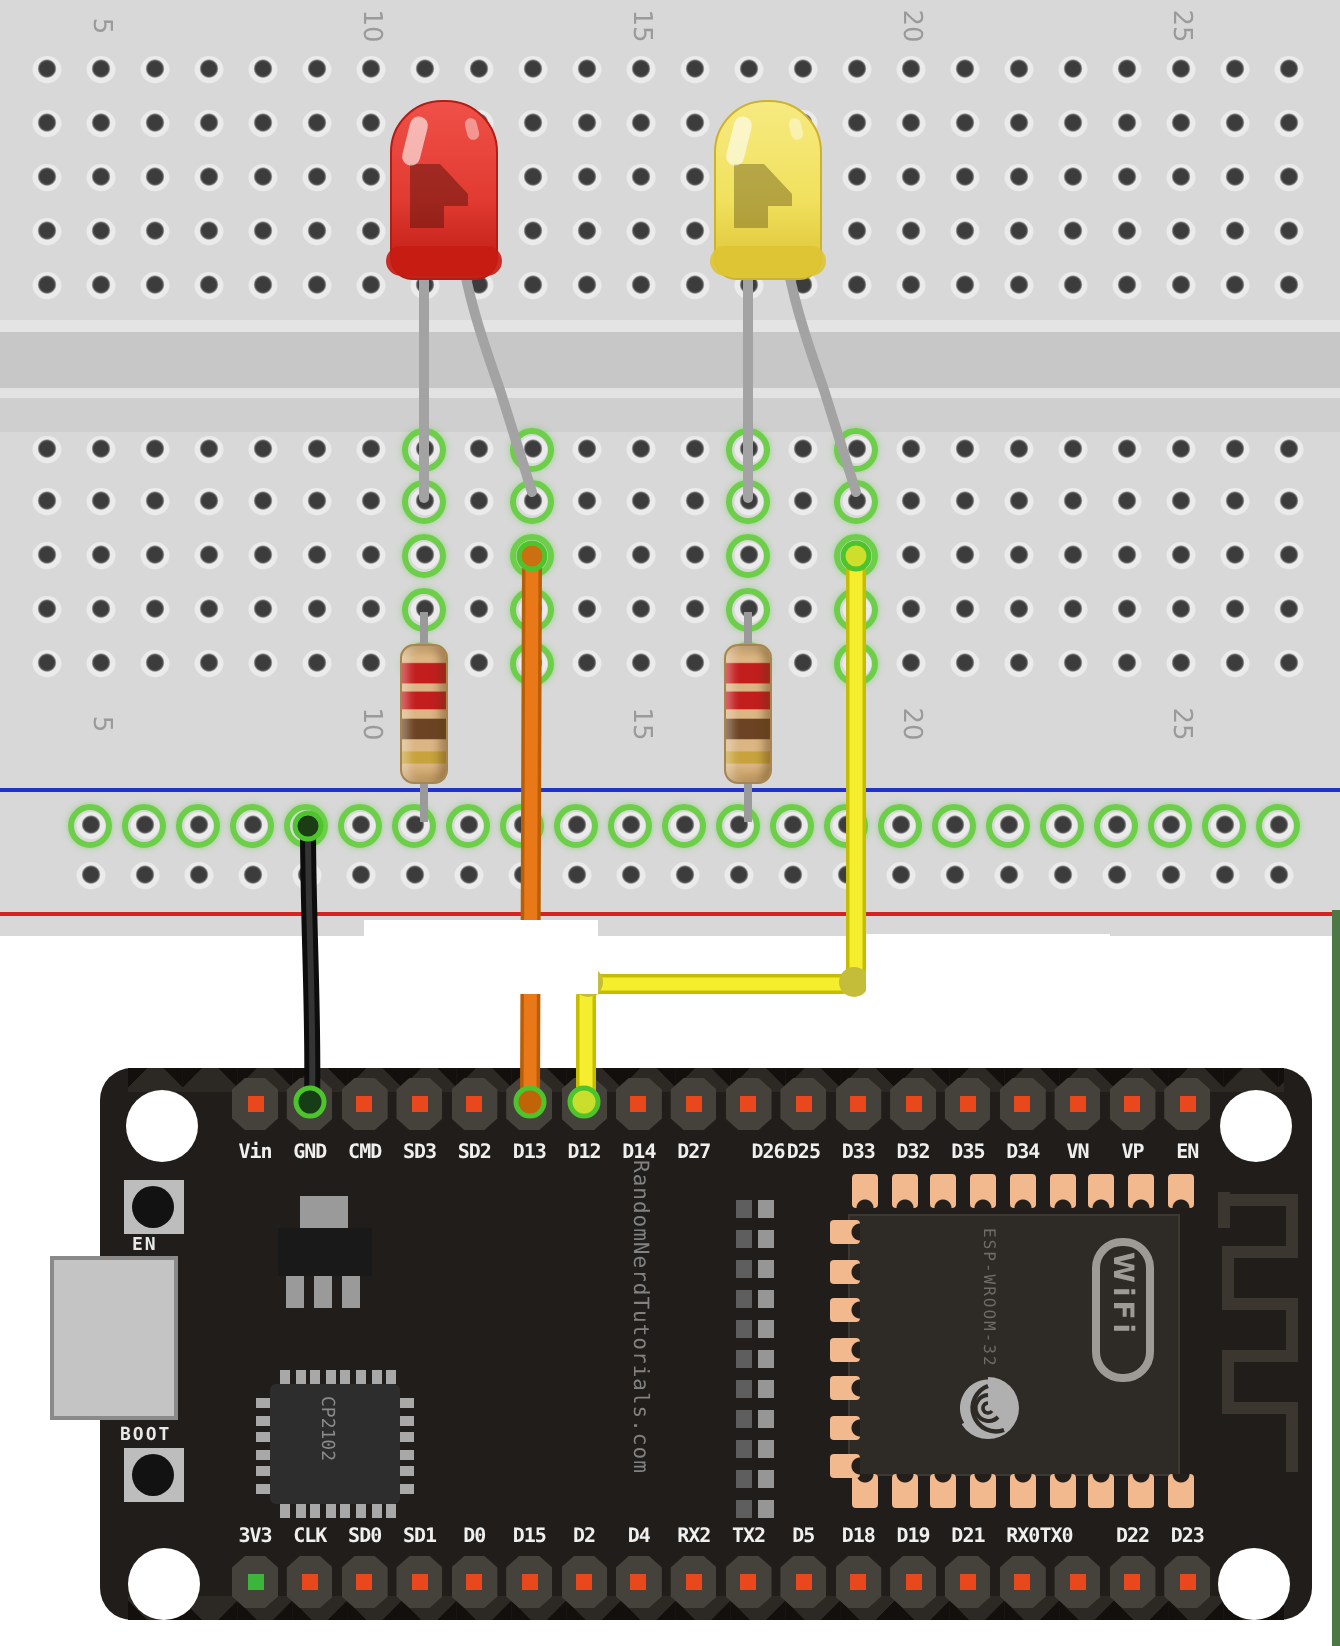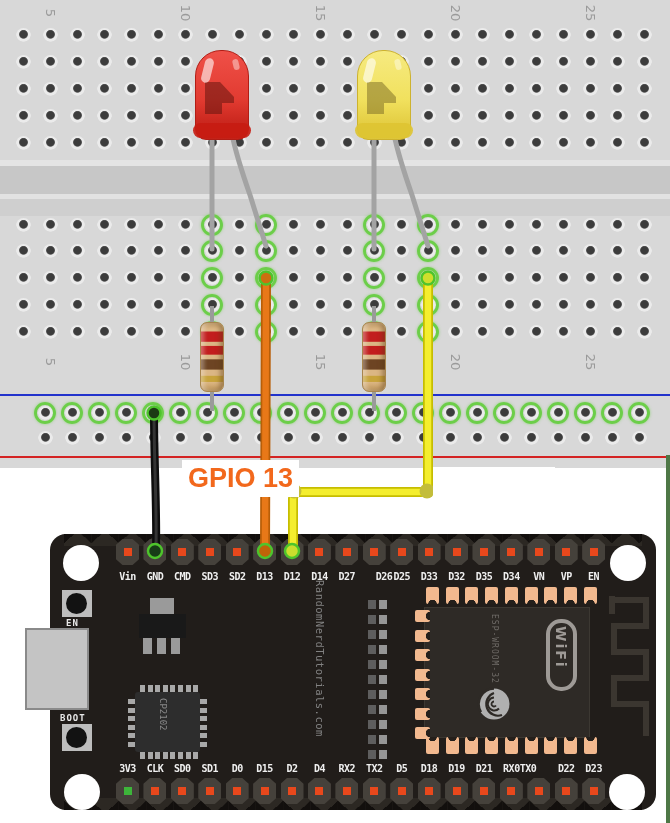--- a/index.html
+++ b/index.html
@@ -725,17 +725,16 @@
     <circle cx="154" cy="413" r="6.5" fill="#1c3c14" stroke="#4ec42c" stroke-width="2.5"></circle>
     <circle cx="266" cy="278" r="6.5" fill="#cc6f10" stroke="#4ec42c" stroke-width="2.5"></circle>
     <circle cx="428" cy="278" r="6.5" fill="#cede2c" stroke="#4ec42c" stroke-width="2.5"></circle>
 
     <circle cx="155" cy="551" r="7" fill="#173d17" stroke="#4ec42c" stroke-width="2.5"></circle>
     <circle cx="265" cy="551" r="7" fill="#c06408" stroke="#4ec42c" stroke-width="2.5"></circle>
     <circle cx="292" cy="551" r="7" fill="#cade2e" stroke="#4ec42c" stroke-width="2.5"></circle>
   </svg>
 
   <div class="gpiobox" style="left:182px;top:460px;width:117px;height:37px;"></div>
-  <div class="gpiotext" style="left:188px;top:463px;color:#f2681c;">GPIO 13</div>
   <div class="gpiobox" style="left:433px;top:467px;width:122px;height:33px;"></div>
 
   <div class="abs" style="left:666px;top:455px;width:4px;height:368px;background:#4e7746;"></div>
 </div>
 
 </body></html>

